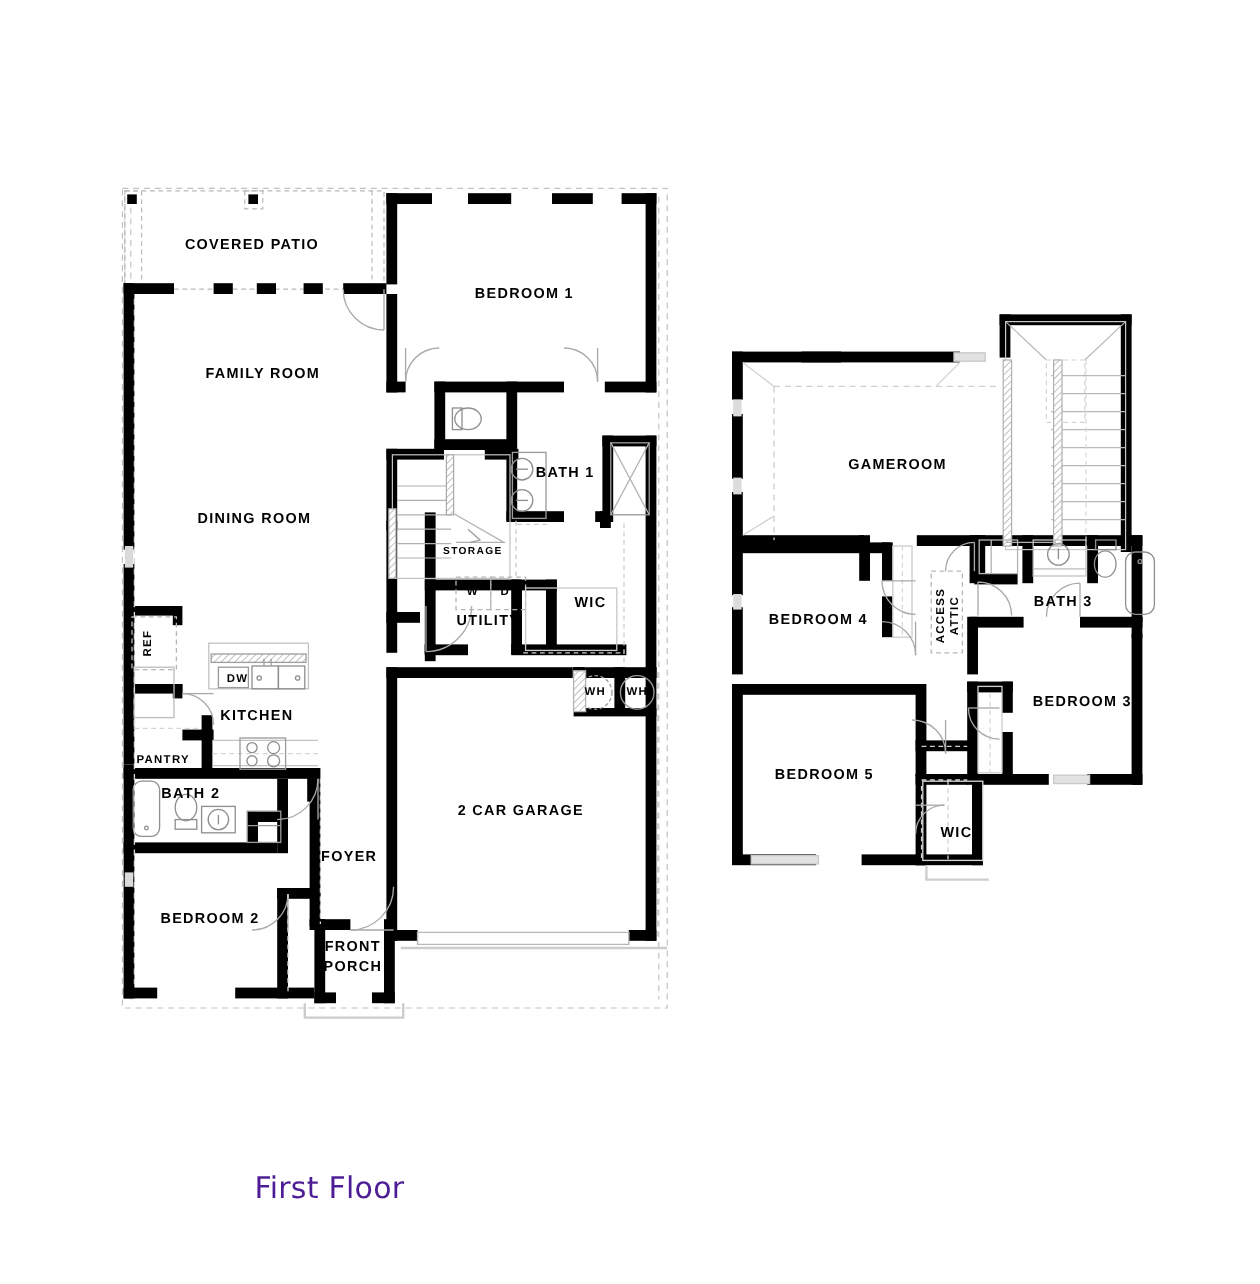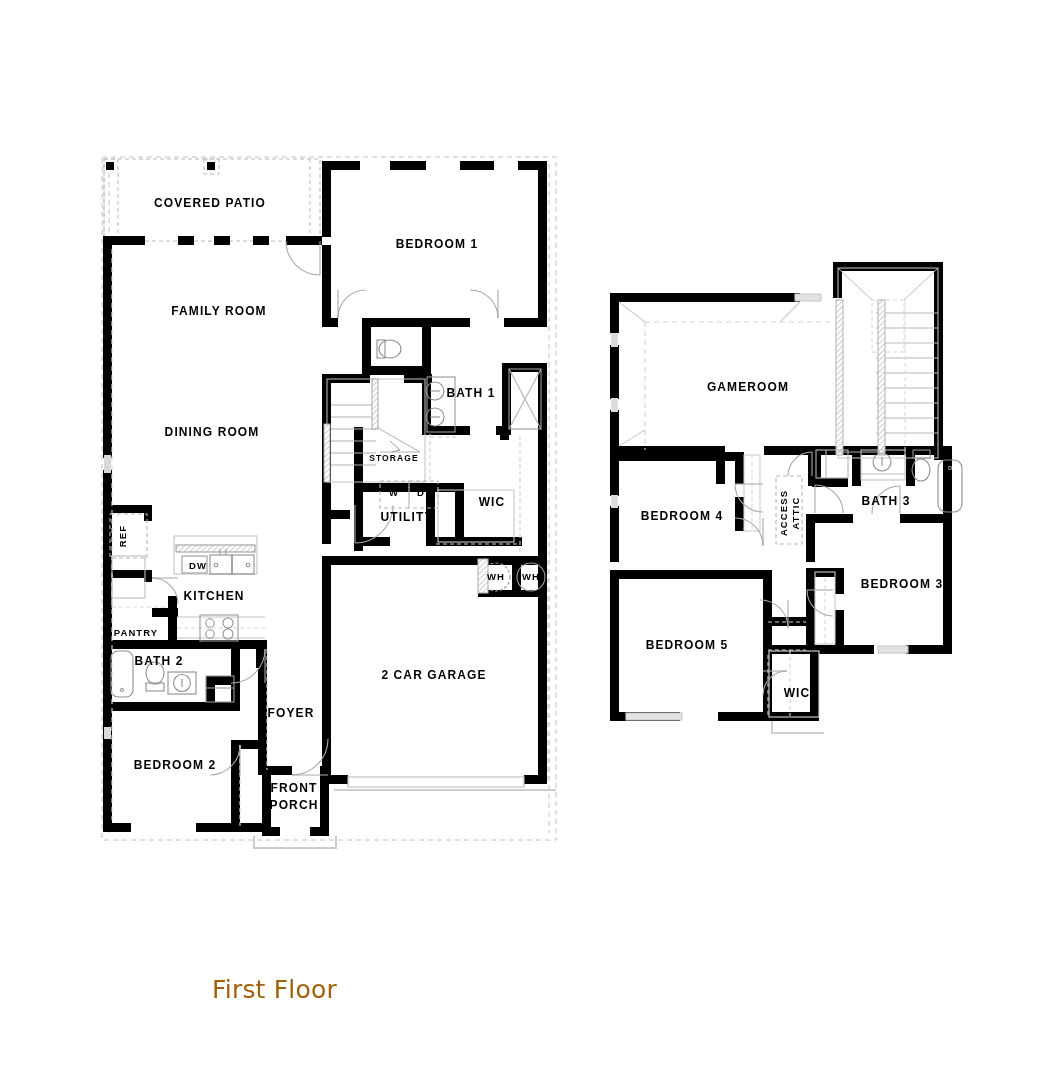--- a/index.html
+++ b/index.html
@@ -10,21 +10,21 @@
     color:#000;
     position:relative;
   }
   #stage{position:absolute;left:0;top:0;width:1050px;height:1020px;}
   svg{display:block;}
   .plan-caption{
     position:absolute;
     font-family:"DejaVu Sans", sans-serif;
     font-size:25px;
     font-weight:400;
-    color:#a16207;
+    color:#4c1d95;
     letter-spacing:.2px;
     white-space:nowrap;
   }
   #cap-first{left:212px;top:975px;}
   #cap-second{left:676px;top:975px;}
 </style>
 </head>
 <body>
 
 <div id="stage">

